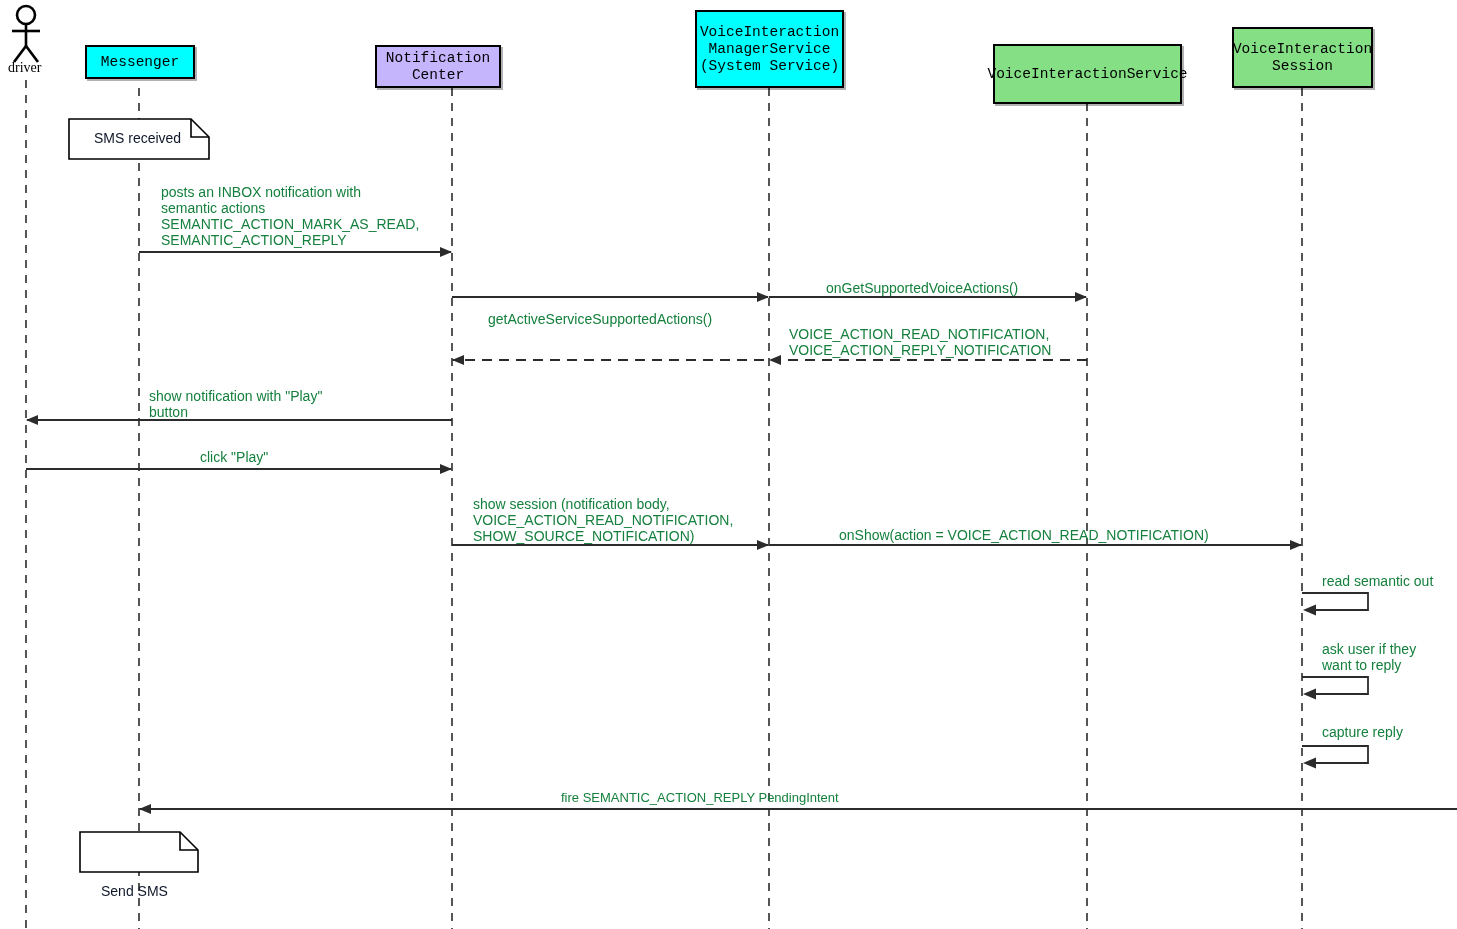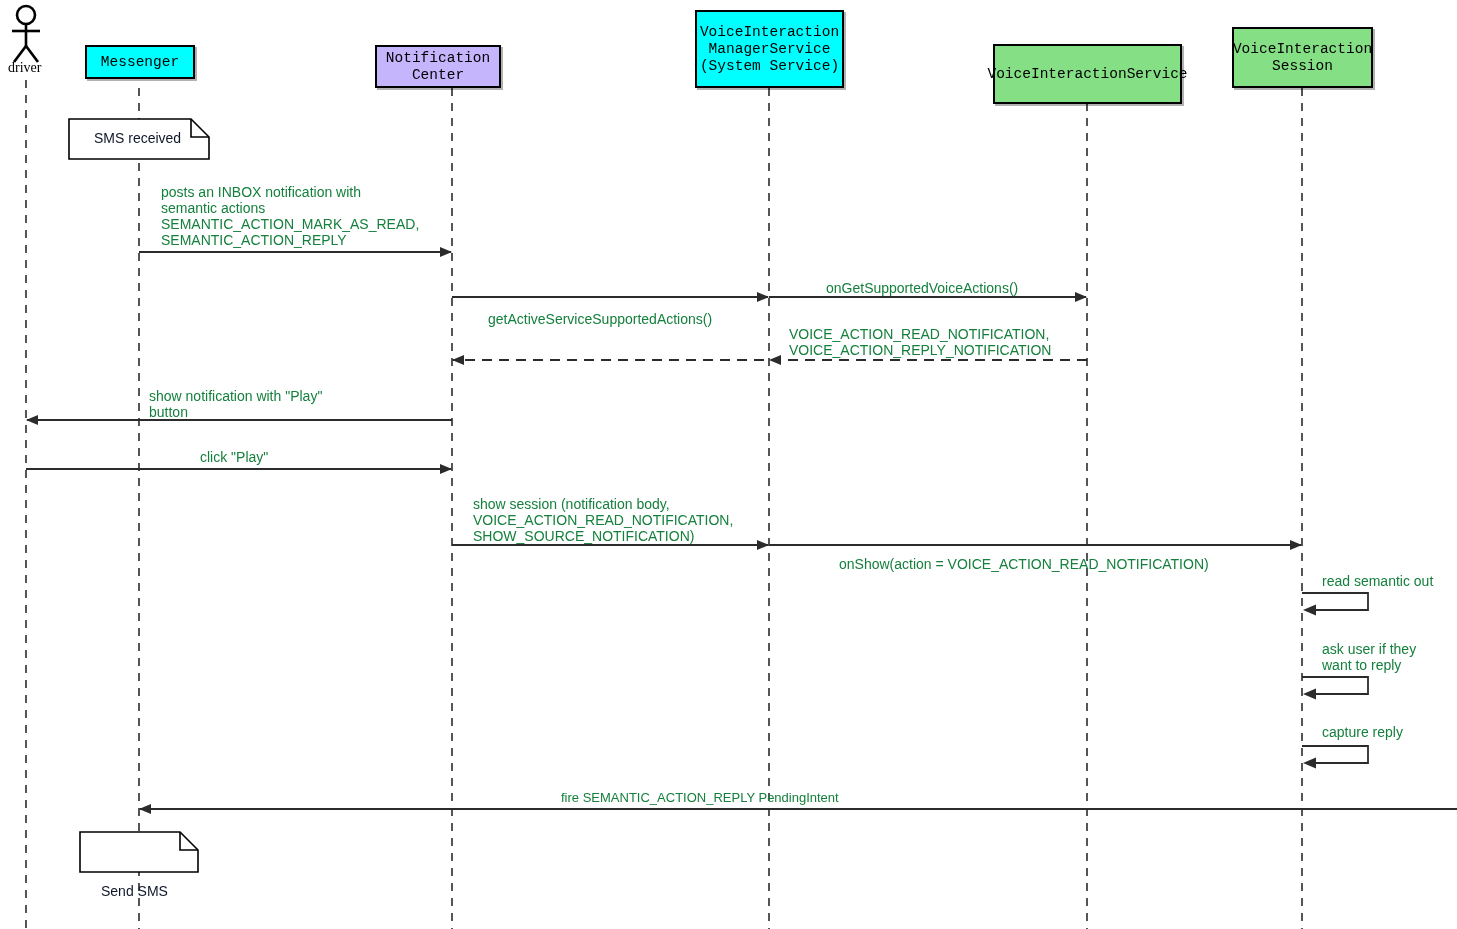--- a/index.html
+++ b/index.html
@@ -156,21 +156,21 @@
   <div class="lbl" style="left:488px;top:280px;margin-top:31px;">getActiveServiceSupportedActions()</div>
   <div class="lbl" style="left:826px;top:280px;">onGetSupportedVoiceActions()</div>
   <div class="lbl" style="left:789px;top:326px;">VOICE_ACTION_READ_NOTIFICATION,
 VOICE_ACTION_REPLY_NOTIFICATION</div>
   <div class="lbl" style="left:149px;top:388px;">show notification with "Play"
 button</div>
   <div class="lbl" style="left:200px;top:449px;">click "Play"</div>
   <div class="lbl" style="left:473px;top:496px;">show session (notification body,
 VOICE_ACTION_READ_NOTIFICATION,
 SHOW_SOURCE_NOTIFICATION)</div>
-  <div class="lbl" style="left:839px;top:527px;margin-top:29px;">onShow(action = VOICE_ACTION_READ_NOTIFICATION)</div>
+  <div class="lbl" style="left:839px;top:527px;">onShow(action = VOICE_ACTION_READ_NOTIFICATION)</div>
   <div class="lbl small" style="left:561px;top:790px;">fire SEMANTIC_ACTION_REPLY PendingIntent</div>
 
   <div class="lbl" style="left:1322px;top:573px;">read semantic out</div>
   <div class="lbl" style="left:1322px;top:641px;">ask user if they
 want to reply</div>
   <div class="lbl" style="left:1322px;top:724px;">capture reply</div>
 
 </div>
 
 </body></html>

